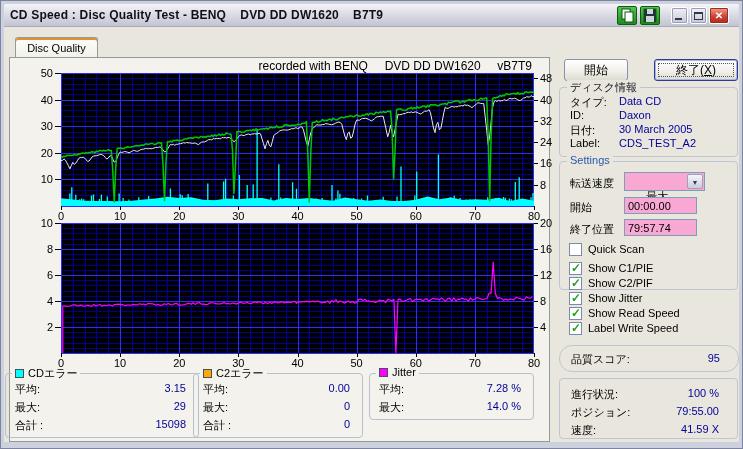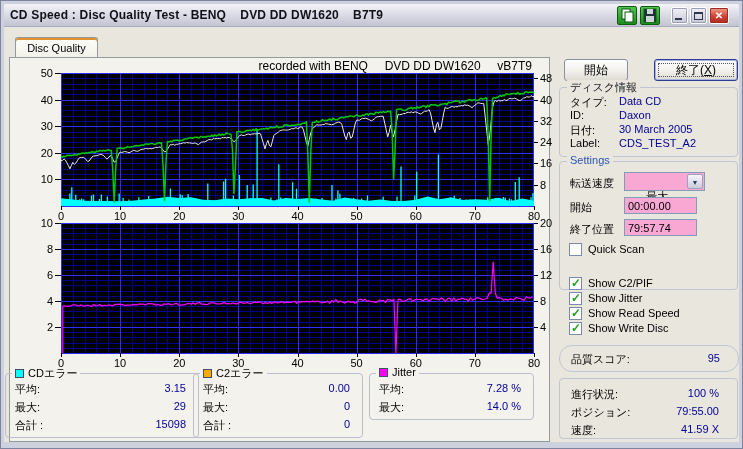--- a/index.html
+++ b/index.html
@@ -388,35 +388,39 @@
     </div>
     <span class="ilabel" style="left:10px;top:38px;">開始</span>
     <div class="field" style="left:64px;top:35px;width:73px;height:17px;"><span>00:00.00</span></div>
     <span class="ilabel" style="left:10px;top:60px;">終了位置</span>
     <div class="field" style="left:64px;top:57px;width:73px;height:17px;"><span>79:57.74</span></div>
 
     <div class="cb-row" style="left:9px;top:81px;width:160px;">
         <span class="cb"></span>
         <span class="cb-label">Quick Scan</span>
       </div>
+    <div class="cb-row checked" style="left:9px;top:100px;width:160px;">
+        <span class="cb"></span>
+        <span class="cb-label">Show C1/PIE</span>
+      </div>
     <div class="cb-row checked" style="left:9px;top:115px;width:160px;">
         <span class="cb"></span>
         <span class="cb-label">Show C2/PIF</span>
       </div>
     <div class="cb-row checked" style="left:9px;top:130px;width:160px;">
         <span class="cb"></span>
         <span class="cb-label">Show Jitter</span>
       </div>
     <div class="cb-row checked" style="left:9px;top:145px;width:160px;">
         <span class="cb"></span>
         <span class="cb-label">Show Read Speed</span>
       </div>
     <div class="cb-row checked" style="left:9px;top:160px;width:160px;">
         <span class="cb"></span>
-        <span class="cb-label">Show Write Disc</span>
+        <span class="cb-label">Label Write Speed</span>
       </div>
   </div>
 
   <div class="groupbox" style="left:558px;top:344px;width:180px;height:27px;border-radius:13px;">
     <div class="rrow" style="top:6px;">
       <span>品質スコア:</span>
       <span class="val">95</span>
     </div>
   </div>
 

